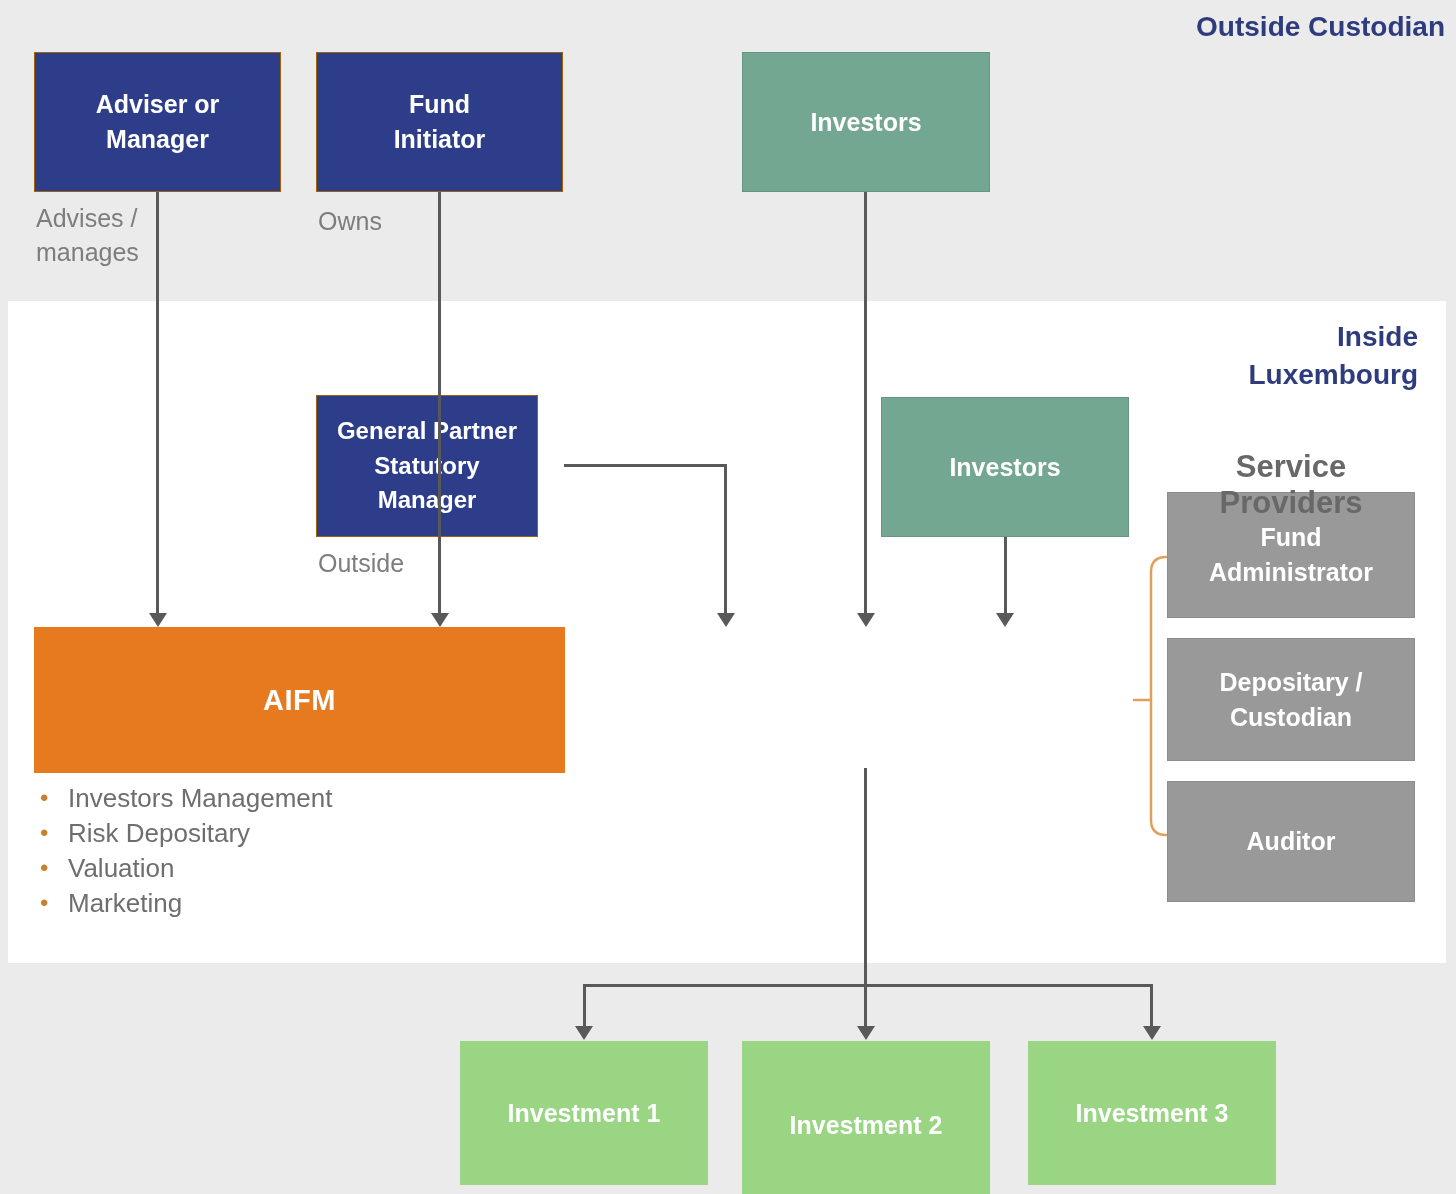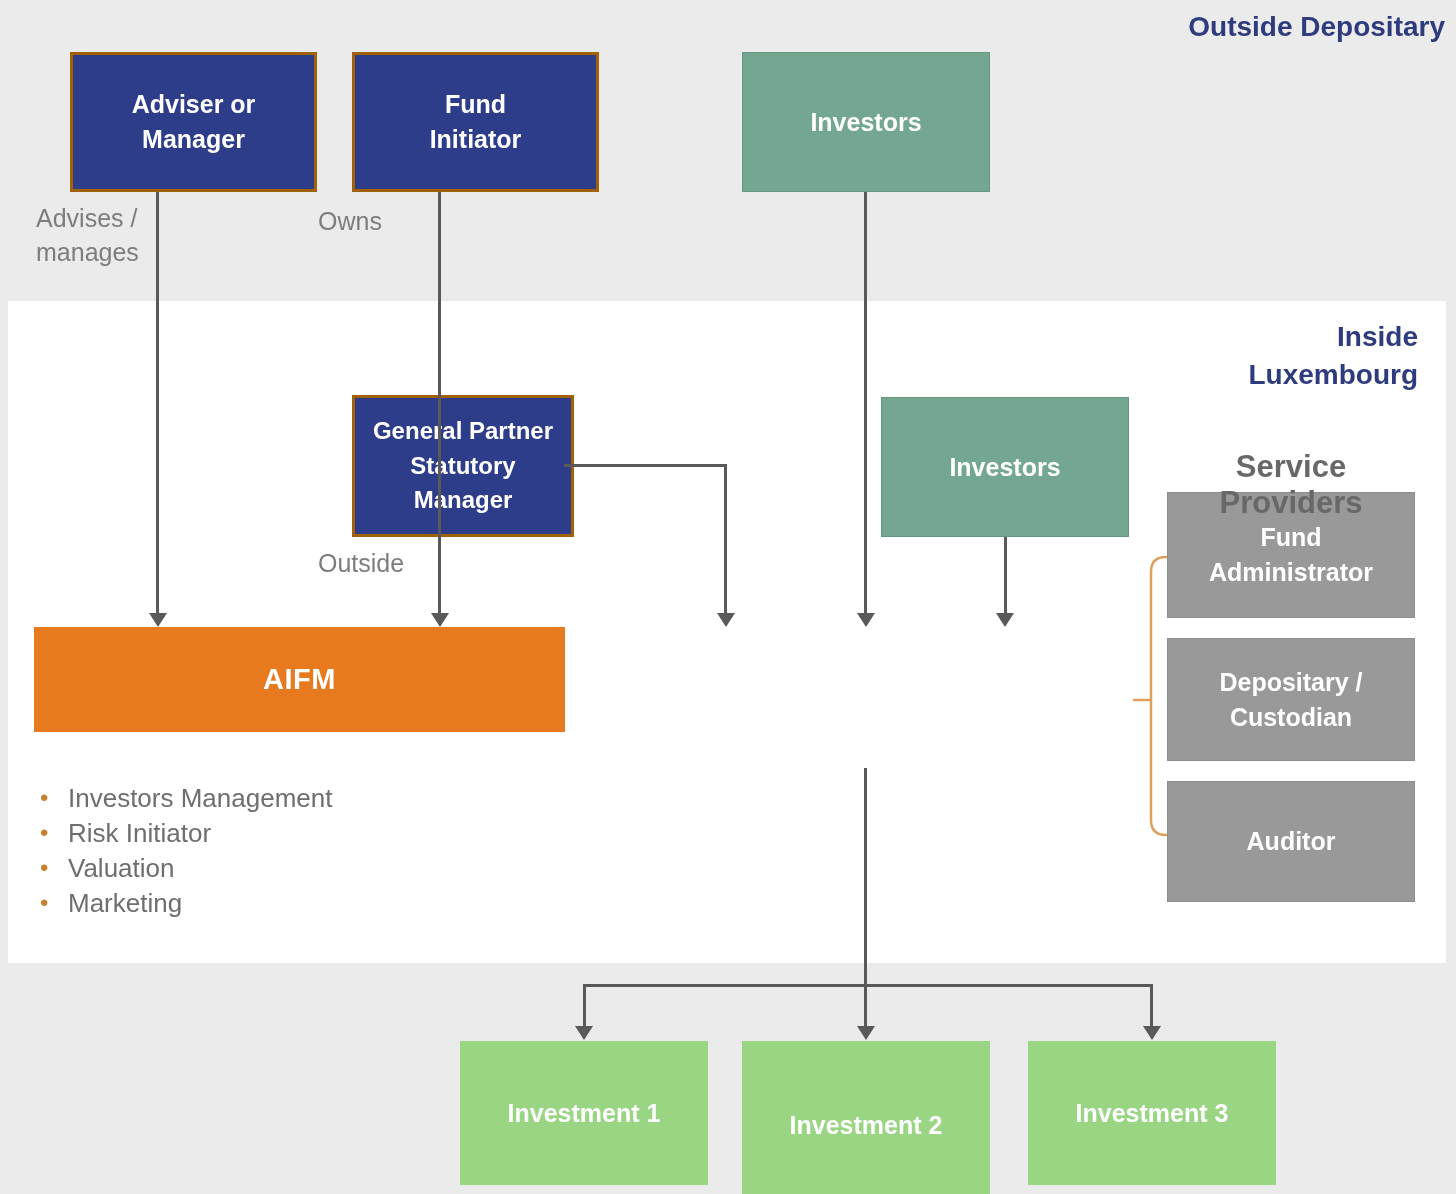--- a/index.html
+++ b/index.html
@@ -23,21 +23,21 @@
     color:var(--navy-text,#2e3c7e);
     font-weight:bold;font-size:28px;line-height:1.35;
     text-align:right;white-space:pre-line;
     z-index:3;
   }
   .box{
     position:absolute;display:flex;align-items:center;justify-content:center;
     text-align:center;color:#ffffff;font-weight:bold;
     white-space:pre-line;z-index:2;box-sizing:border-box;
   }
-  .navy{background:var(--navy,#2d3d8a);border:3px solid #a16207;font-size:25px;line-height:1.42;margin-left:36px;}
+  .navy{background:var(--navy,#2d3d8a);border:1px solid #a16207;font-size:25px;line-height:1.42;}
   .teal{background:var(--teal,#74a791);border:1px solid #649682;font-size:25px;}
   .orange{background:var(--orange,#e7791f);font-size:29px;letter-spacing:.5px;}
   .grayb{background:var(--gray-box,#999999);border:1px solid #8d8d8d;font-size:25px;line-height:1.4;}
   .green{background:var(--green,#9ad584);font-size:25px;}
   .edge-label{
     position:absolute;color:var(--label-gray,#7d7d7d);
     font-size:25px;line-height:1.35;white-space:pre-line;z-index:3;
   }
   .sp-label{
     position:absolute;left:1167px;top:449px;width:248px;text-align:center;
@@ -64,42 +64,42 @@
     color:var(--bullet-orange,#c87f30);font-size:24px;
   }
 </style>
 </head>
 <body>
 
 <div class="stage">
 
   <div class="panel"></div>
 
-  <div class="heading" style="right:11px;top:8px;width:500px;">Outside Depositary</div>
+  <div class="heading" style="right:11px;top:8px;width:500px;">Outside Custodian</div>
 
   <div class="heading" style="right:38px;top:318px;width:320px;">Inside
 Luxembourg</div>
 
   <div class="sp-label">Service Providers</div>
 
   <div class="box navy" style="left:34px;top:52px;width:247px;height:140px;">Adviser or
 Manager</div>
 
   <div class="box navy" style="left:316px;top:52px;width:247px;height:140px;">Fund
 Initiator</div>
 
   <div class="box teal" style="left:742px;top:52px;width:248px;height:140px;">Investors</div>
 
   <div class="box navy" style="left:316px;top:395px;width:222px;height:142px;font-size:24px;line-height:1.45;">General Partner
 Statutory
 Manager</div>
 
   <div class="box teal" style="left:881px;top:397px;width:248px;height:140px;">Investors</div>
 
-  <div class="box orange" style="left:34px;top:627px;width:531px;height:105px;">AIFM</div>
+  <div class="box orange" style="left:34px;top:627px;width:531px;height:146px;">AIFM</div>
 
 
   <div class="box grayb" style="left:1167px;top:492px;width:248px;height:126px;">Fund
 Administrator</div>
 
   <div class="box grayb" style="left:1167px;top:638px;width:248px;height:123px;">Depositary /
 Custodian</div>
 
   <div class="box grayb" style="left:1167px;top:781px;width:248px;height:121px;">Auditor</div>
 
@@ -111,21 +111,21 @@
 
   <div class="edge-label" style="left:36px;top:202px;">Advises /
 manages</div>
 
   <div class="edge-label" style="left:318px;top:205px;">Owns</div>
 
   <div class="edge-label" style="left:318px;top:547px;">Outside</div>
 
   <ul class="fn-list">
       <li>Investors Management</li>
-      <li>Risk Initiator</li>
+      <li>Risk Depositary</li>
       <li>Valuation</li>
       <li>Marketing</li>
     </ul>
 
   <div class="vl" style="left:156px;top:192px;height:421px;"></div>
   <div class="ah" style="left:149px;top:613px;"></div>
 
   <div class="vl" style="left:438px;top:192px;height:421px;"></div>
   <div class="ah" style="left:431px;top:613px;"></div>
 

